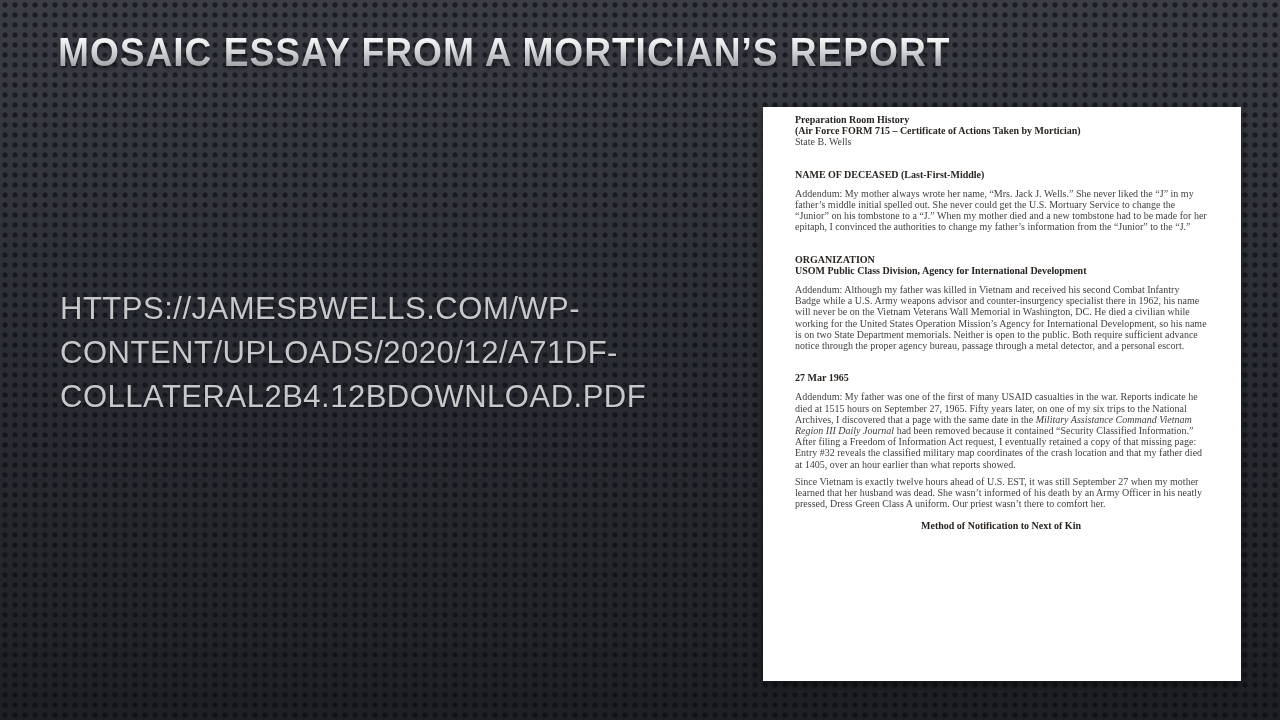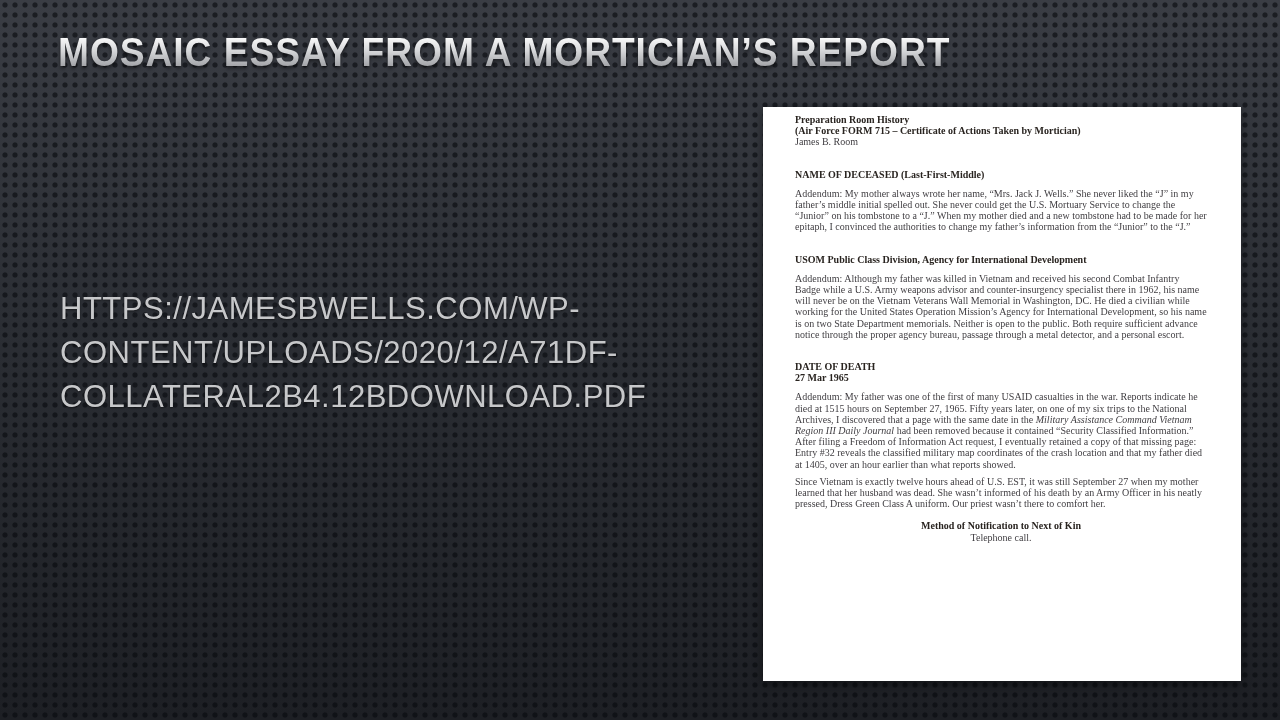--- a/index.html
+++ b/index.html
@@ -52,35 +52,34 @@
 <div class="source-url">
   <div>HTTPS://JAMESBWELLS.COM/WP-</div>
   <div>CONTENT/UPLOADS/2020/12/A71DF-</div>
   <div>COLLATERAL2B4.12BDOWNLOAD.PDF</div>
 </div>
 
 <div class="doc">
   <div class="doc-header">
     <div class="doc-bold">Preparation Room History</div>
     <div class="doc-bold">(Air Force FORM 715 – Certificate of Actions Taken by Mortician)</div>
-    <div class="doc-plain">James B. Room</div>
+    <div class="doc-plain">State B. Wells</div>
   </div>
   <div id="doc-sections">
       <div class="doc-section">
         <div class="doc-bold">NAME OF DECEASED (Last-First-Middle)</div>
         <p class="doc-para"><span>Addendum: My mother always wrote her name, “Mrs. Jack J. Wells.” She never liked the “J” in my father’s middle initial spelled out. She never could get the U.S. Mortuary Service to change the “Junior” on his tombstone to a “J.” When my mother died and a new tombstone had to be made for her epitaph, I convinced the authorities to change my father’s information from the “Junior” to the “J.”</span></p>
       </div>
       <div class="doc-section">
+        <div class="doc-bold">ORGANIZATION</div>
         <div class="doc-bold">USOM Public Class Division, Agency for International Development</div>
         <p class="doc-para"><span>Addendum: Although my father was killed in Vietnam and received his second Combat Infantry Badge while a U.S. Army weapons advisor and counter-insurgency specialist there in 1962, his name will never be on the Vietnam Veterans Wall Memorial in Washington, DC. He died a civilian while working for the United States Operation Mission’s Agency for International Development, so his name is on two State Department memorials. Neither is open to the public. Both require sufficient advance notice through the proper agency bureau, passage through a metal detector, and a personal escort.</span></p>
       </div>
       <div class="doc-section">
-        <div class="doc-bold">DATE OF DEATH</div>
         <div class="doc-bold">27 Mar 1965</div>
         <p class="doc-para"><span>Addendum: My father was one of the first of many USAID casualties in the war. Reports indicate he died at 1515 hours on September 27, 1965. Fifty years later, on one of my six trips to the National Archives, I discovered that a page with the same date in the </span><i>Military Assistance Command Vietnam Region III Daily Journal</i><span> had been removed because it contained “Security Classified Information.” After filing a Freedom of Information Act request, I eventually retained a copy of that missing page: Entry #32 reveals the classified military map coordinates of the crash location and that my father died at 1405, over an hour earlier than what reports showed.</span></p>
         <p class="doc-para"><span>Since Vietnam is exactly twelve hours ahead of U.S. EST, it was still September 27 when my mother learned that her husband was dead. She wasn’t informed of his death by an Army Officer in his neatly pressed, Dress Green Class A uniform. Our priest wasn’t there to comfort her.</span></p>
       </div>
       <div class="doc-section compact">
         <div class="doc-bold">Method of Notification to Next of Kin</div>
-        <div class="doc-plain">Telephone call.</div>
       </div>
     </div>
 </div>
 
 </body></html>

